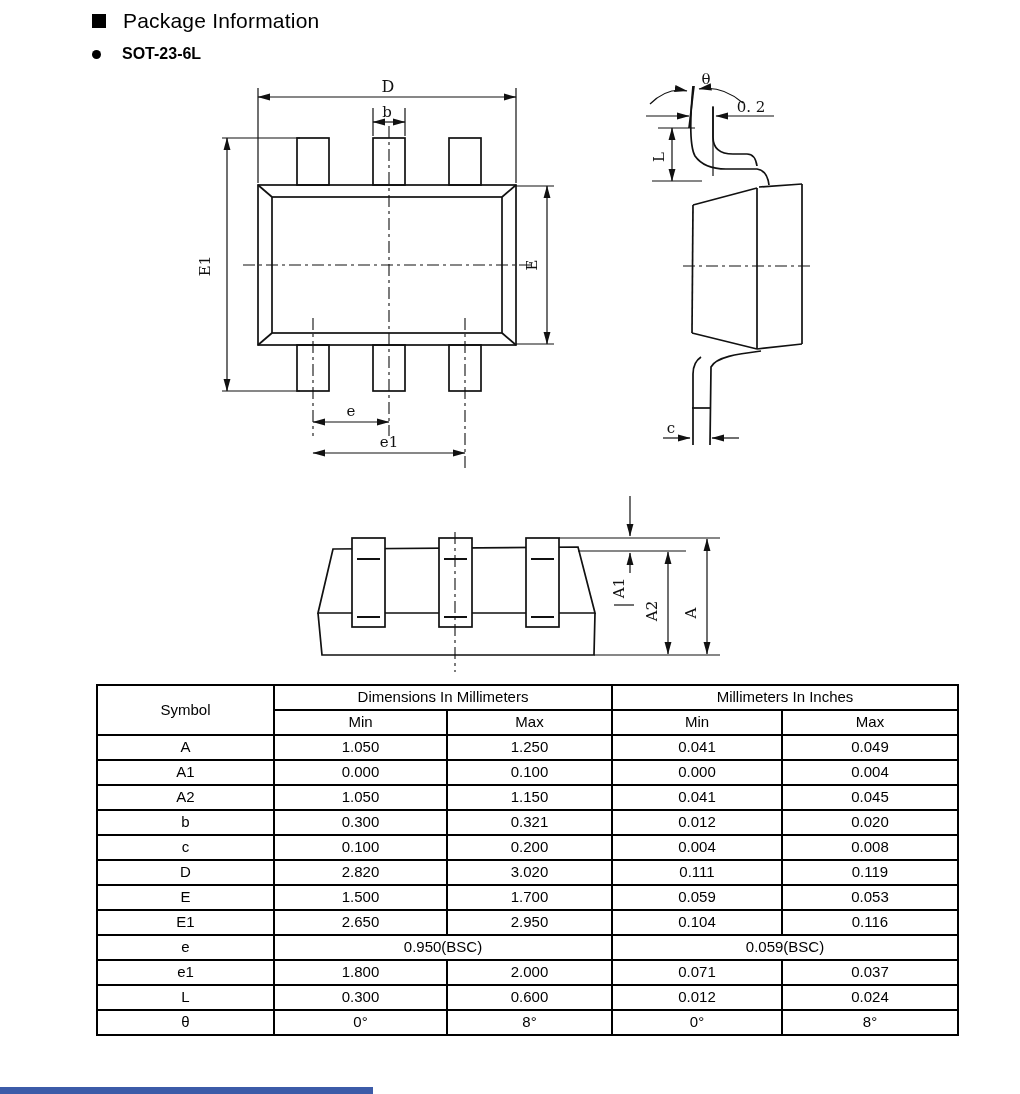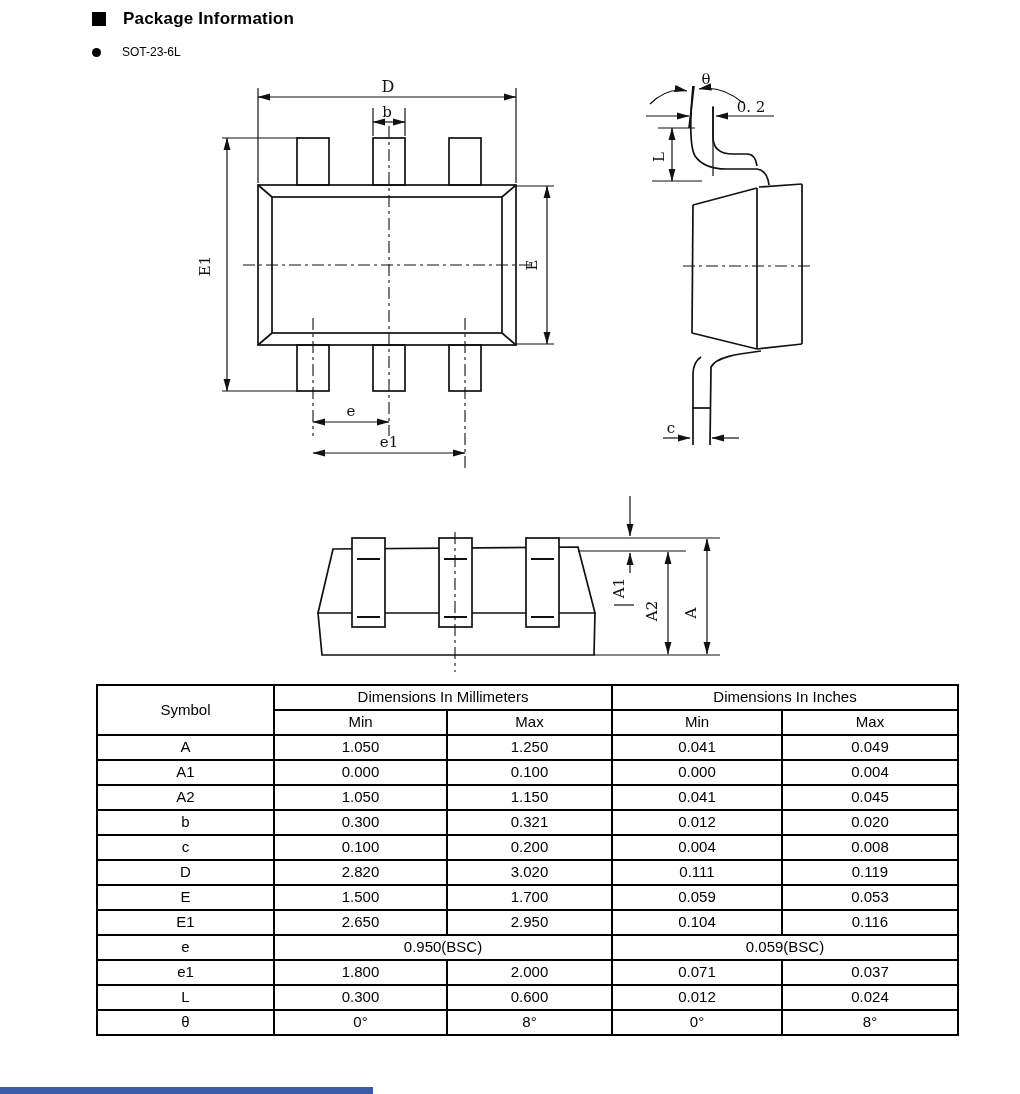--- a/index.html
+++ b/index.html
@@ -1,23 +1,23 @@
 <!DOCTYPE html>
 <html><head>
 <meta charset="utf-8">
 <style>
   html,body{margin:0;padding:0;background:#fff;}
   #page{position:relative;width:1020px;height:1094px;background:#ffffff;overflow:hidden;
         font-family:"Liberation Sans",sans-serif;color:#000;}
   .title-row{position:absolute;left:92px;top:9px;display:flex;align-items:center;gap:17px;}
   .sq{width:14px;height:14px;background:#000;display:inline-block;}
-  .title-text{font-size:17px;font-weight:bold;letter-spacing:.2px;}
+  .title-text{font-size:21px;font-weight:normal;letter-spacing:.2px;}
   .sub-row{position:absolute;left:92px;top:45px;display:flex;align-items:center;gap:21px;}
   .dot{width:9px;height:9px;border-radius:50%;background:#000;display:inline-block;}
-  .sub-text{font-size:12px;font-weight:normal;text-align:center;}
+  .sub-text{font-size:16px;font-weight:bold;text-align:center;}
   svg.drawing{position:absolute;left:0;top:0;}
   .dim-table{position:absolute;left:96px;top:684px;width:861px;border-collapse:collapse;
              table-layout:fixed;font-size:15px;}
   .dim-table th,.dim-table td{border:2px solid #000;font-weight:normal;text-align:center;
              padding:0;height:23px;line-height:1.1;vertical-align:middle;}
   .footer-bar{position:absolute;left:0;top:1087px;width:373px;height:7px;background:#3c5ba8;}
 </style>
 </head>
 <body>
 
@@ -161,21 +161,21 @@
       <col style="width:177px">
         <col style="width:173px">
         <col style="width:165px">
       <col style="width:170px">
         <col style="width:176px">
     </colgroup>
     <thead>
       <tr>
         <th rowspan="2">Symbol</th>
         <th colspan="2">Dimensions In Millimeters</th>
-        <th colspan="2">Dimensions In Inches</th>
+        <th colspan="2">Millimeters In Inches</th>
       </tr>
       <tr>
         <th>Min</th>
         <th>Max</th>
         <th>Min</th>
         <th>Max</th>
       </tr>
     </thead>
     <tbody>
       <tr>

